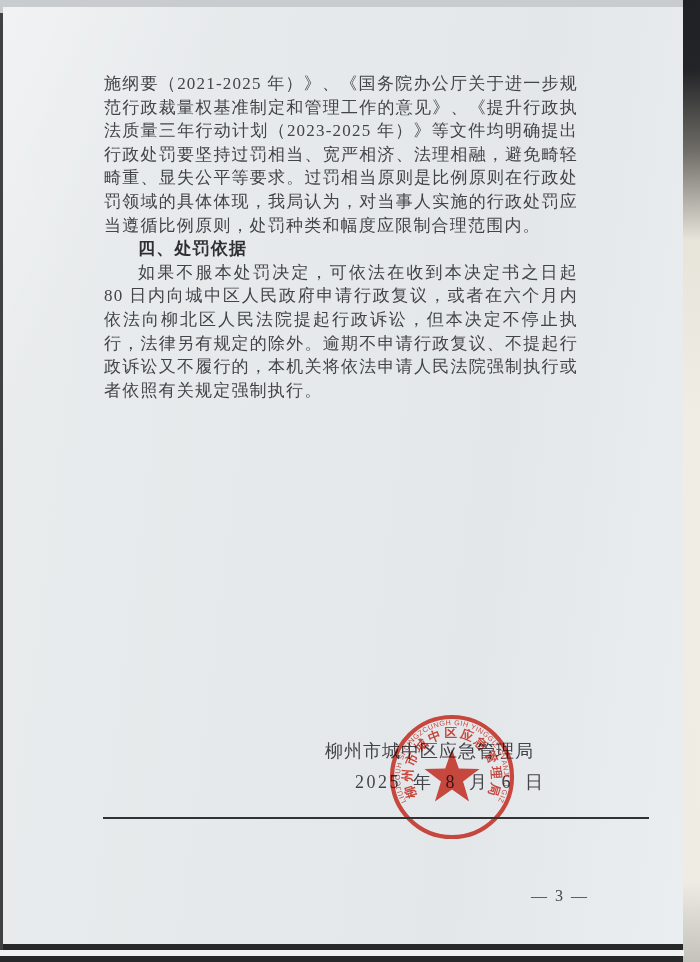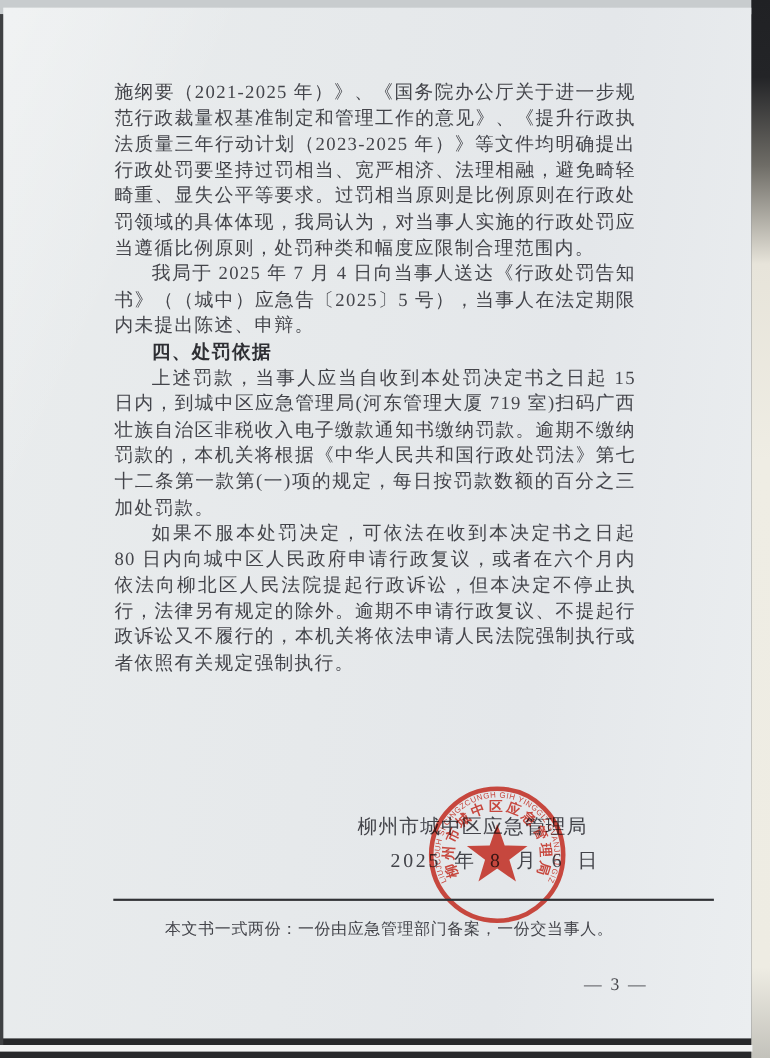--- a/index.html
+++ b/index.html
@@ -95,23 +95,21 @@
 <div class="scan">
   <div class="top-strip"></div>
   <div class="right-band"></div>
   <div class="bottom-sliver"></div>
   <div class="left-edge"></div>
 
   <div class="paper">
 
     <div class="body-text">
       <p class="continuation">施纲要（2021-2025 年）》、《国务院办公厅关于进一步规范行政裁量权基准制定和管理工作的意见》、《提升行政执法质量三年行动计划（2023-2025 年）》等文件均明确提出行政处罚要坚持过罚相当、宽严相济、法理相融，避免畸轻畸重、显失公平等要求。过罚相当原则是比例原则在行政处罚领域的具体体现，我局认为，对当事人实施的行政处罚应当遵循比例原则，处罚种类和幅度应限制合理范围内。</p>
-      <p>我局于 2025 年 7 月 4 日向当事人送达《行政处罚告知书》（（城中）应急告〔2025〕5 号），当事人在法定期限内未提出陈述、申辩。</p>
       <p class="heading">四、处罚依据</p>
-      <p>上述罚款，当事人应当自收到本处罚决定书之日起 15 日内，到城中区应急管理局(河东管理大厦 719 室)扫码广西壮族自治区非税收入电子缴款通知书缴纳罚款。逾期不缴纳罚款的，本机关将根据《中华人民共和国行政处罚法》第七十二条第一款第(一)项的规定，每日按罚款数额的百分之三加处罚款。</p>
       <p>如果不服本处罚决定，可依法在收到本决定书之日起 80 日内向城中区人民政府申请行政复议，或者在六个月内依法向柳北区人民法院提起行政诉讼，但本决定不停止执行，法律另有规定的除外。逾期不申请行政复议、不提起行政诉讼又不履行的，本机关将依法申请人民法院强制执行或者依照有关规定强制执行。</p>
     </div>
 
     <div class="signature-agency">柳州市城中区应急管理局</div>
     <div class="signature-date">2025 年 8 月 6 日</div>
 
     <svg class="seal" viewBox="0 0 140 140" aria-hidden="true">
       <defs>
         <path id="arcLatin" d="M 24.97 96 A 52 52 0 1 1 115.03 96" fill="none"></path>
         <path id="arcCn" d="M 35.36 90 A 40 40 0 1 1 104.64 90" fill="none"></path>
@@ -120,17 +118,16 @@
       <polygon fill="#dc4034" points="70,42 76.82,61.62 97.58,62.04 81.03,74.58 87.05,94.46 70,82.6 52.95,94.46 58.97,74.58 42.42,62.04 63.18,61.62"></polygon>
       <text font-size="7.2" fill="#dc4034" letter-spacing="0.5" font-family="&quot;Liberation Sans&quot;,&quot;DejaVu Sans&quot;,sans-serif">
         <textPath href="#arcLatin" startOffset="50%" text-anchor="middle">LIUJCOUH SI CINGZCUNGH GIH YINGGIZ GVANJLIJ GIZ</textPath>
       </text>
       <text font-size="12.5" fill="#dc4034" letter-spacing="2.5" font-weight="bold" font-family="&quot;Liberation Sans&quot;,&quot;DejaVu Sans&quot;,sans-serif">
         <textPath href="#arcCn" startOffset="50%" text-anchor="middle">柳州市城中区应急管理局</textPath>
       </text>
     </svg>
 
     <div class="footer-line"></div>
-    <div class="footer-note">本文书一式两份：一份由应急管理部门备案，一份交当事人。</div>
     <div class="page-number">— 3 —</div>
 
   </div>
 </div>
 
 </body></html>

